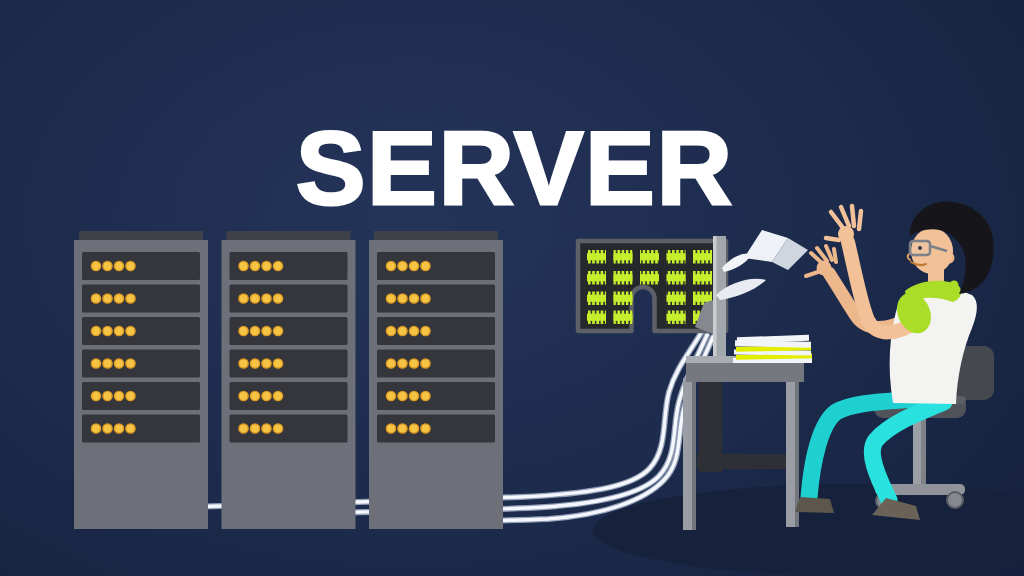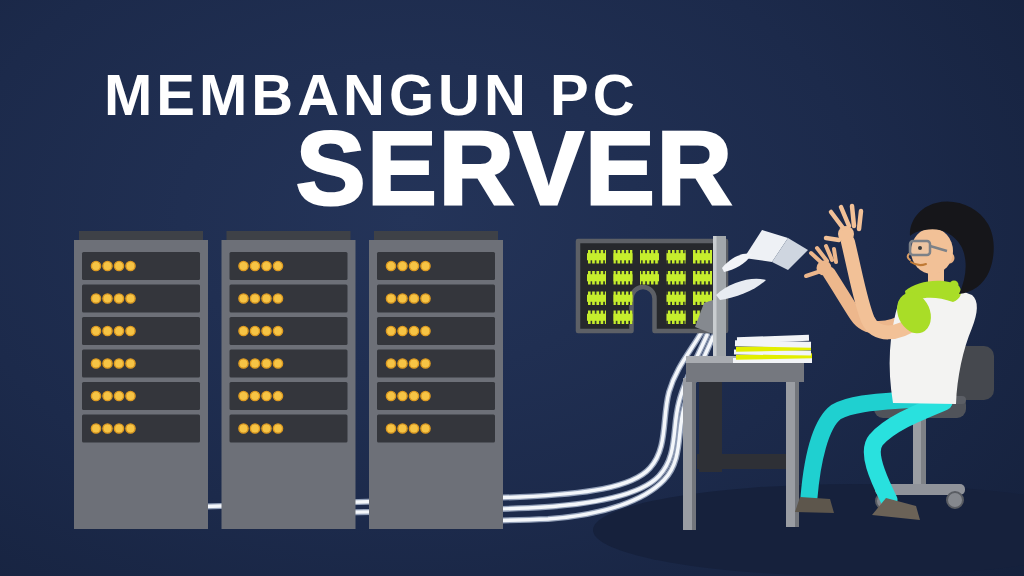--- a/index.html
+++ b/index.html
@@ -330,15 +330,14 @@
     </g>
 
     <g>
       <polygon points="744,258 762,230 788,238 772,262" fill="#eef1f5"></polygon>
       <polygon points="772,262 788,238 808,250 788,270" fill="#cfd6e0"></polygon>
       <path d="M 722 268 C 730 258 742 252 752 254 C 746 264 734 270 724 272 Z" fill="#f2f4f8"></path>
       <path d="M 716 295 C 730 282 752 276 766 280 C 756 290 736 298 720 300 Z" fill="#e8ecf2"></path>
     </g>
   </svg>
 
-  <div class="title1">MEMBANGUN PC</div>
   <div class="title2">SERVER</div>
 </div>
 
 </body></html>

